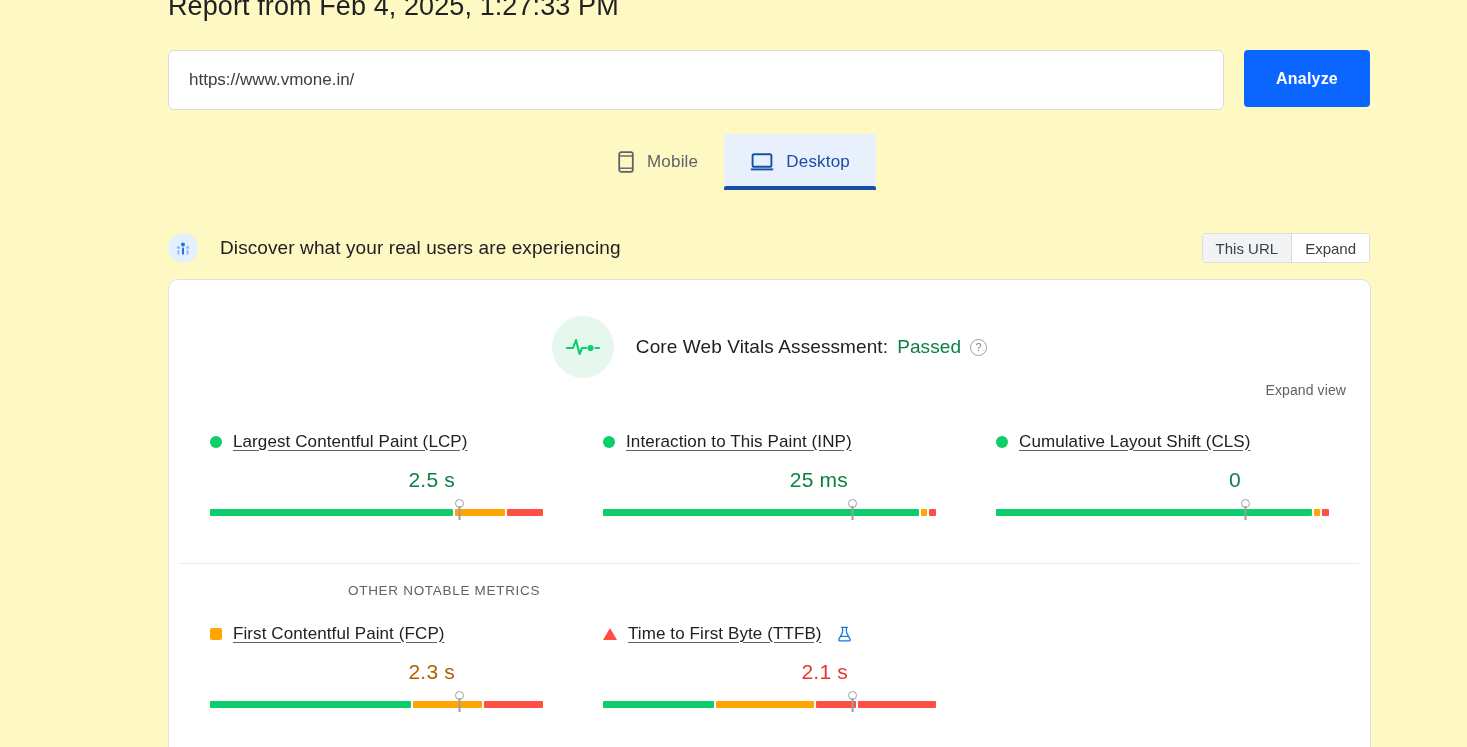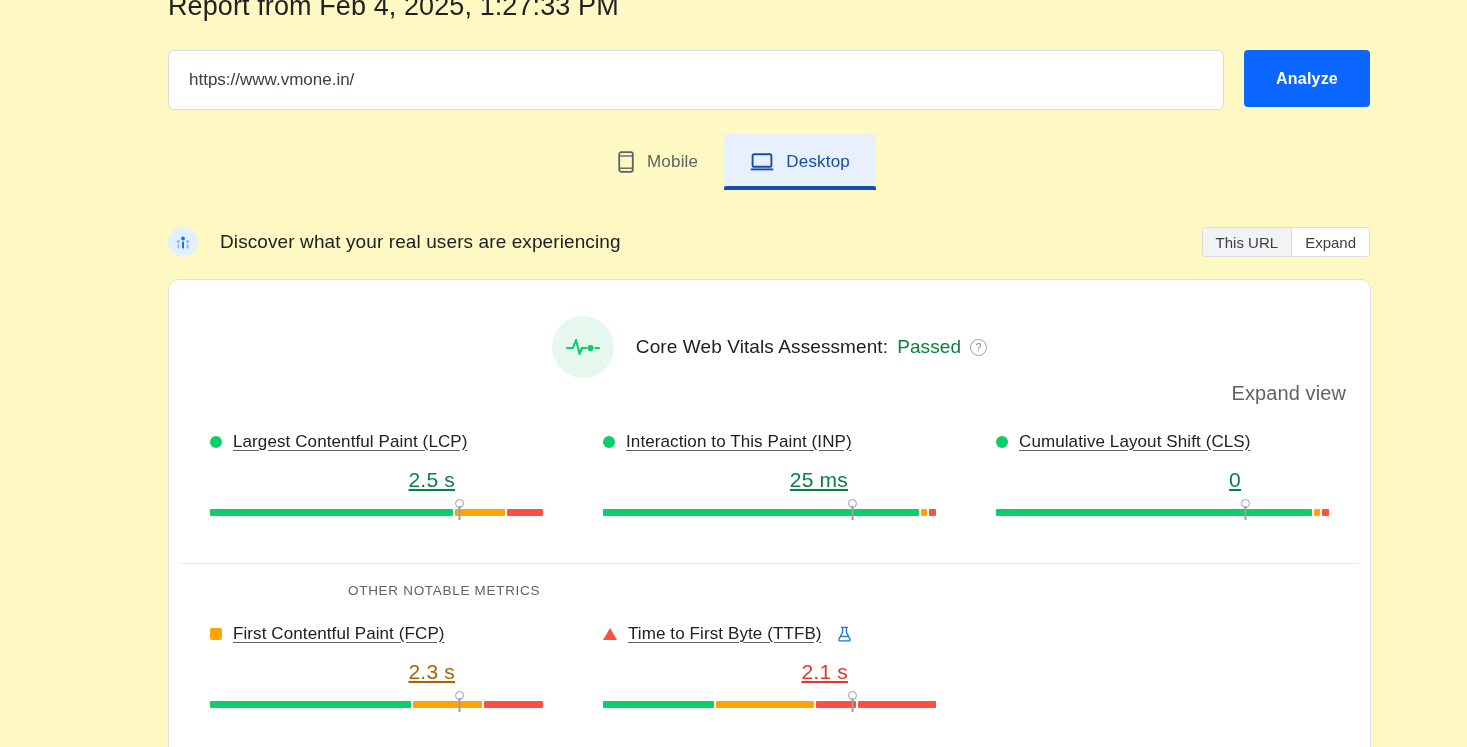--- a/index.html
+++ b/index.html
@@ -104,21 +104,21 @@
     height: 4px;
     background: #174ea6;
     border-radius: 2px 2px 0 0;
   }
   .tab svg { display: block; }
 
   
   .discover-row {
     position: absolute;
     left: 168px;
-    top: 226px;
+    top: 232px;
     width: 1202px;
     height: 32px;
     display: flex;
     align-items: center;
   }
   .discover-icon {
     width: 30px; height: 30px;
     border-radius: 50%;
     background: #e3f0fd;
     display: flex;
@@ -199,21 +199,21 @@
     font-size: 11px;
     line-height: 14px;
     text-align: center;
     display: inline-block;
     font-family: "Liberation Sans", sans-serif;
   }
   .expand-view {
     position: absolute;
     right: 24px;
     top: 102px;
-    font-size: 20px;
+    font-size: 14px;
     color: #5f6368;
     cursor: pointer;
     letter-spacing: 0.1px;
   }
 
   
   .metrics {
     position: absolute;
     left: 0; right: 0;
     top: 150px;
@@ -253,21 +253,20 @@
     cursor: pointer;
     letter-spacing: 0.1px;
   }
   .flask-icon { display: inline-flex; margin-left: 4px; }
   .metric-value {
     margin-top: 14px;
     text-align: right;
     padding-right: 88px;
     font-size: 21px;
     letter-spacing: 0.2px;
-    text-decoration: underline;
   }
   .bar-wrap {
     position: relative;
     margin-top: 8px;
     height: 18px;
   }
   .bar {
     position: absolute;
     left: 0; right: 0;
     top: 9px;

